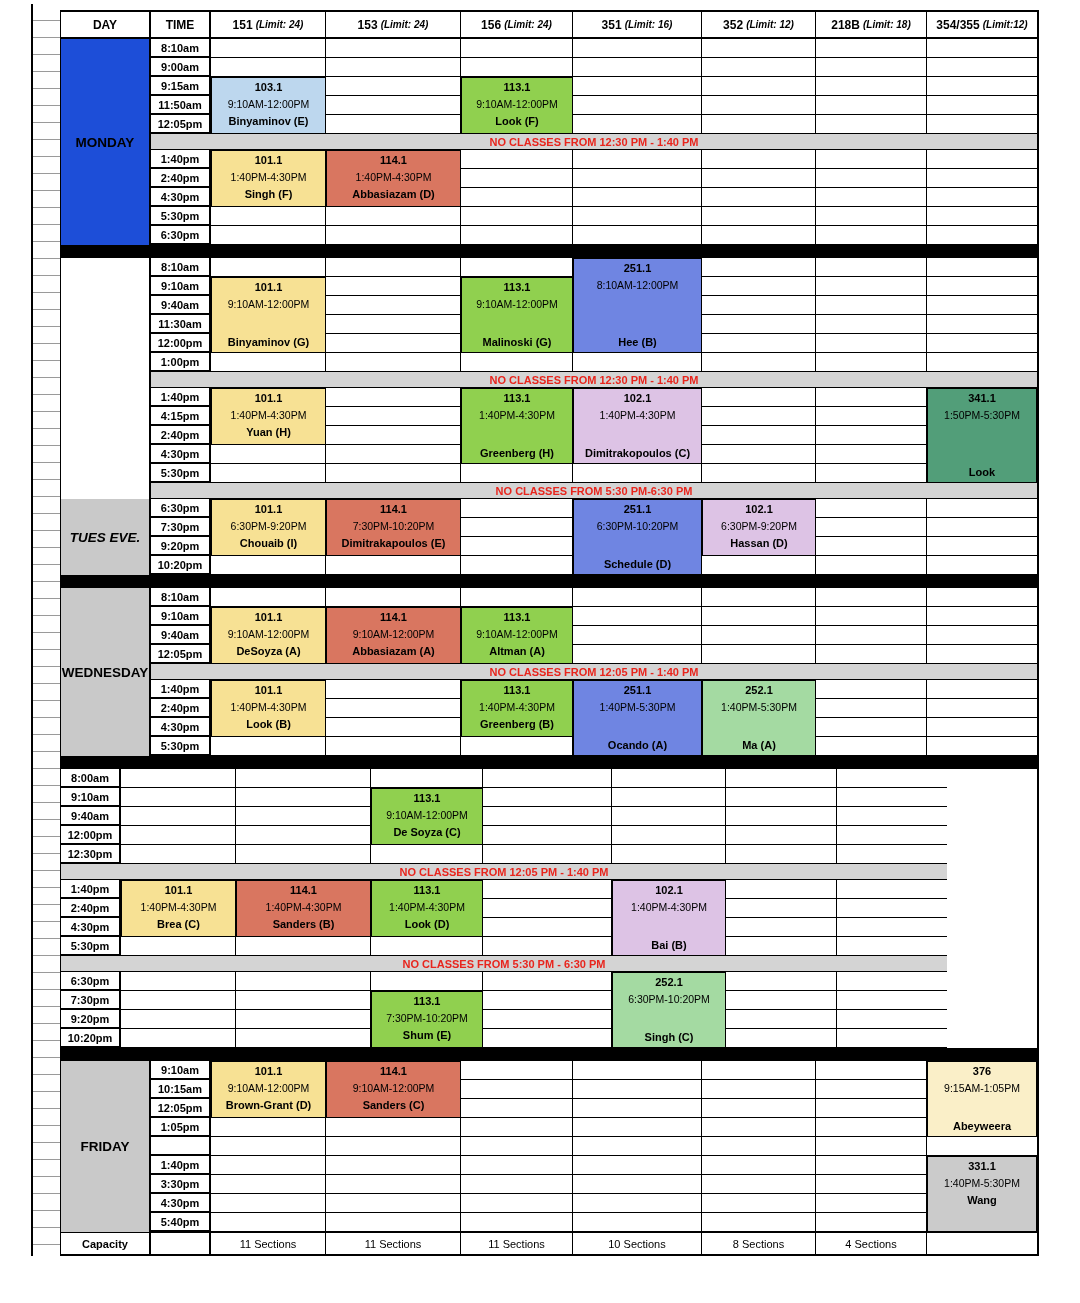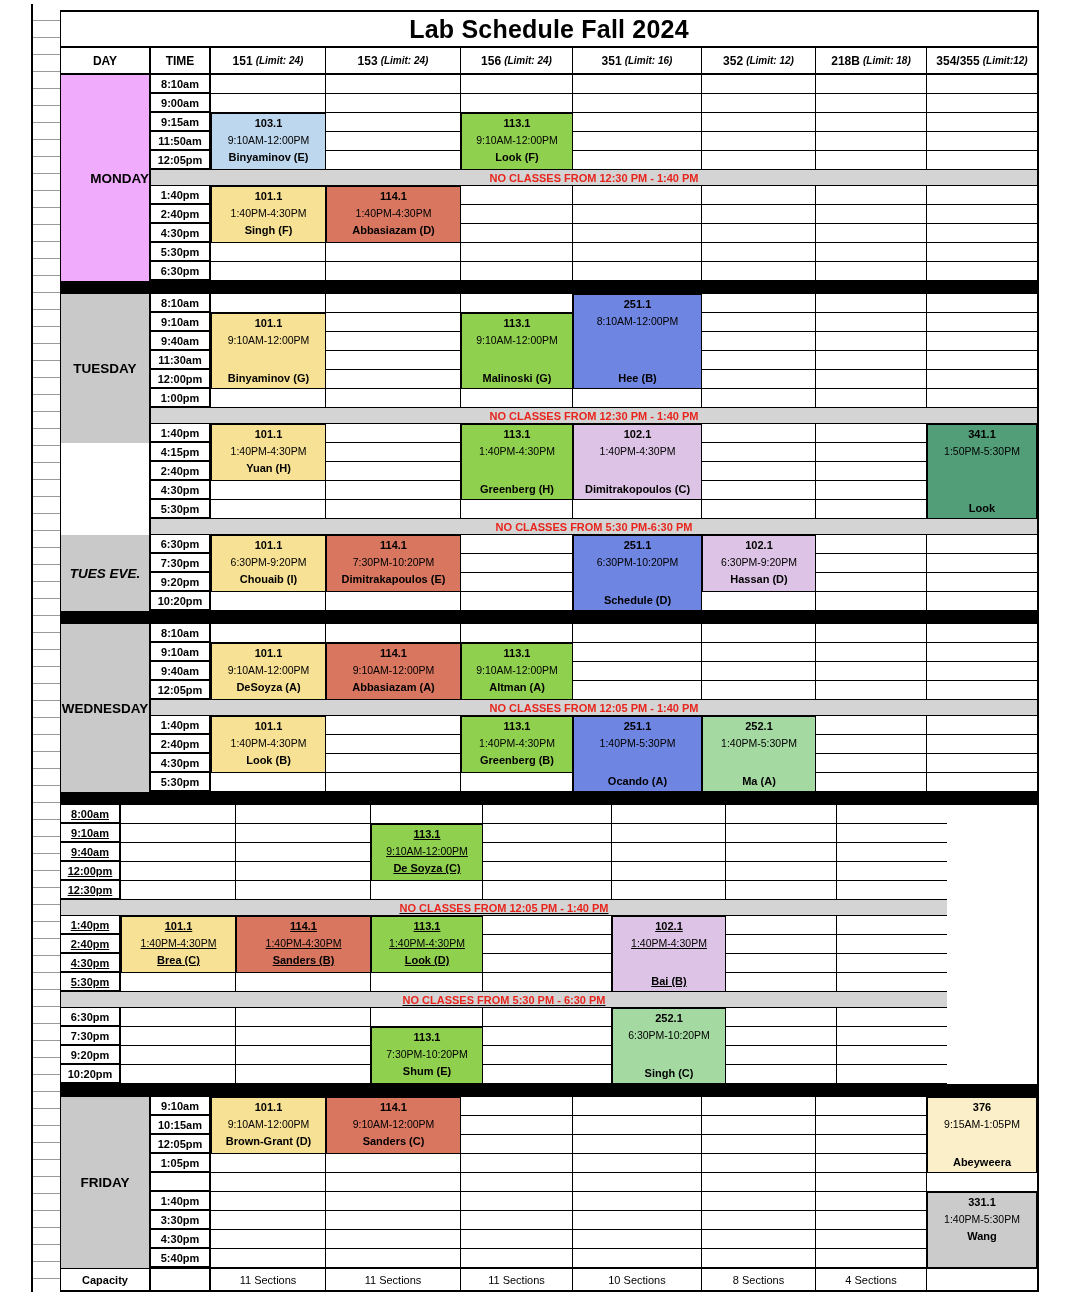--- a/index.html
+++ b/index.html
@@ -40,23 +40,20 @@
   .cap.day{width:90px;font-weight:bold;border-right:2px solid #000;}
   .cap.time{width:60px;border-right:2px solid #000;}
   .cap.lastc{border-right:none;}
 </style>
 </head>
 <body>
 
 <div class="page">
   <div class="strip"></div>
   <div class="content">
-    <div class="title-row">
-      <div class="t">Lab Schedule Fall 2024</div>
-    </div>
     <div class="header-row" id="header-row">
         <div class="hc day">
           <span>DAY</span>
         </div>
         <div class="hc time">
           <span>TIME</span>
         </div>
         <div class="hc" style="width: 115px;">
           <span>151</span>
           <span class="lim">(Limit: 24)</span>
@@ -82,21 +79,21 @@
           <span class="lim">(Limit: 18)</span>
         </div>
         <div class="hc" style="width: 110px; border-right: none;">
           <span>354/355</span>
           <span class="lim">(Limit:12)</span>
         </div>
       </div>
     <div id="body-rows">
         <div class="section">
           <div class="daycell">
-            <div class="gray" style="height: 206px; background: #f0abfc; justify-content: flex-end;">
+            <div class="gray" style="height: 206px; background: #1d4ed8;">
               <span>MONDAY</span>
             </div>
             <div class="rest"></div>
           </div>
           <div class="grid" style="grid-template-rows: 19px 19px 19px 19px 19px 16px 19px 19px 19px 19px 19px;">
             <div class="tc" style="grid-area: 1 / 1;">8:10am</div>
             <div class="ec" style="grid-area: 1 / 2;"></div>
             <div class="ec" style="grid-area: 1 / 3;"></div>
             <div class="ec" style="grid-area: 1 / 4;"></div>
             <div class="ec" style="grid-area: 1 / 5;"></div>
@@ -194,23 +191,20 @@
             <div class="blk" style="grid-area: 7 / 3 / span 3; background: rgb(217, 118, 96);">
               <span class="l0">114.1</span>
               <span class="l1">1:40PM-4:30PM</span>
               <span class="ln">Abbasiazam (D)</span>
             </div>
           </div>
         </div>
         <div class="divider"></div>
         <div class="section">
           <div class="daycell">
-            <div class="gray" style="height: 149px; background: rgb(201, 201, 201);">
-              <span>TUESDAY</span>
-            </div>
             <div class="rest"></div>
           </div>
           <div class="grid" style="grid-template-rows: 19px 19px 19px 19px 19px 19px 16px 19px 19px 19px 19px 19px 16px;">
             <div class="tc" style="grid-area: 1 / 1;">8:10am</div>
             <div class="ec" style="grid-area: 1 / 2;"></div>
             <div class="ec" style="grid-area: 1 / 3;"></div>
             <div class="ec" style="grid-area: 1 / 4;"></div>
             <div class="ec" style="grid-area: 1 / 5;"></div>
             <div class="ec" style="grid-area: 1 / 6;"></div>
             <div class="ec" style="grid-area: 1 / 7;"></div>
@@ -502,21 +496,21 @@
             </div>
             <div class="blk" style="grid-area: 6 / 6 / span 4; background: rgb(164, 218, 162);">
               <span class="l0">252.1</span>
               <span class="l1">1:40PM-5:30PM</span>
               <span class="ln bot">Ma (A)</span>
             </div>
           </div>
         </div>
         <div class="divider"></div>
         <div class="section">
-          <div class="grid" style="grid-template-rows: 19px 19px 19px 19px 19px 16px 19px 19px 19px 19px 16px; text-decoration: underline;">
+          <div class="grid" style="grid-template-rows: 19px 19px 19px 19px 19px 16px 19px 19px 19px 19px 16px;">
             <div class="tc" style="grid-area: 1 / 1;">8:00am</div>
             <div class="ec" style="grid-area: 1 / 2;"></div>
             <div class="ec" style="grid-area: 1 / 3;"></div>
             <div class="ec" style="grid-area: 1 / 4;"></div>
             <div class="ec" style="grid-area: 1 / 5;"></div>
             <div class="ec" style="grid-area: 1 / 6;"></div>
             <div class="ec" style="grid-area: 1 / 7;"></div>
             <div class="ec lastc" style="grid-area: 1 / 8;"></div>
             <div class="tc" style="grid-area: 2 / 1;">9:10am</div>
             <div class="ec" style="grid-area: 2 / 2;"></div>

